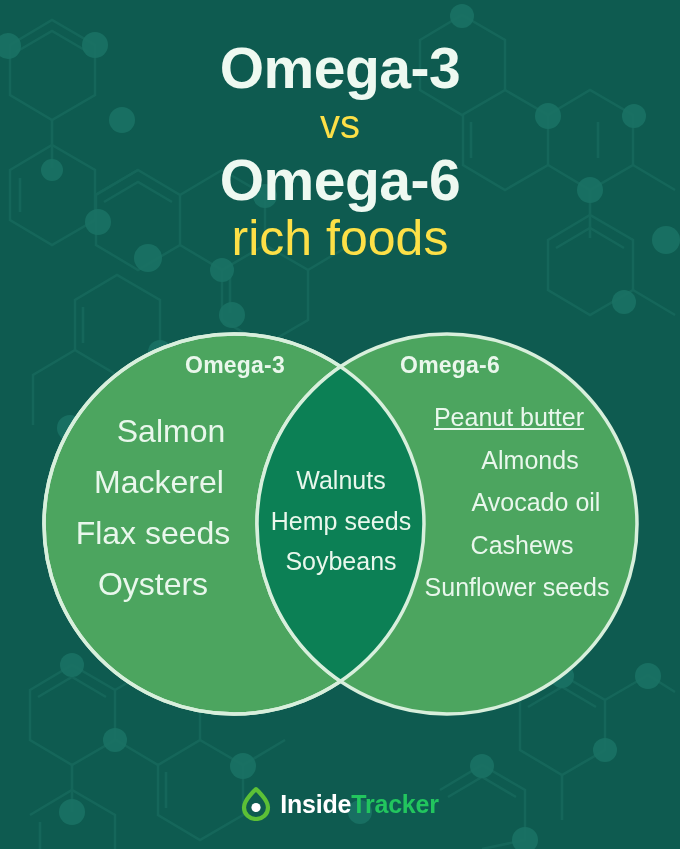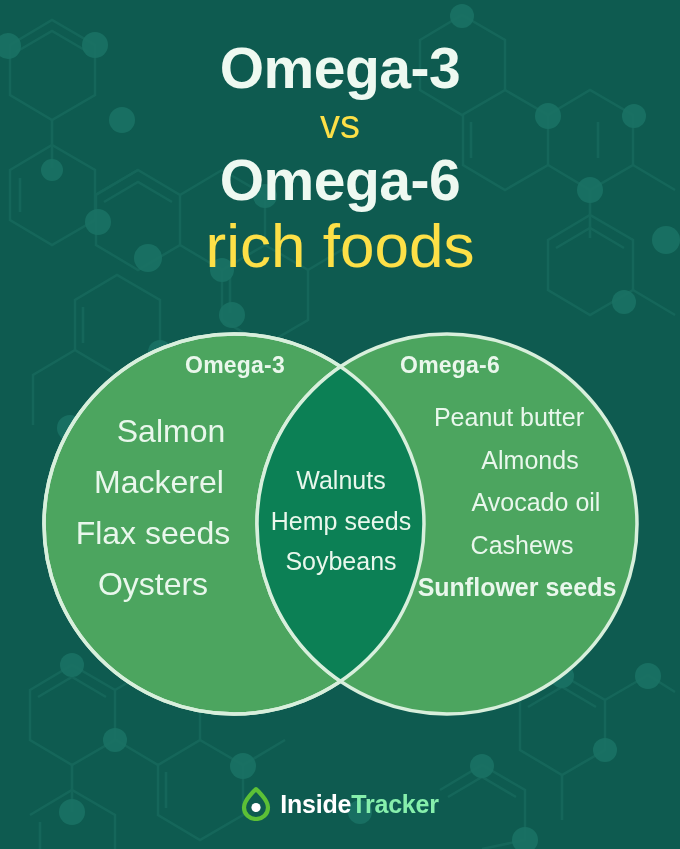--- a/index.html
+++ b/index.html
@@ -43,21 +43,21 @@
     line-height: 1.07;
   }
   .title-light {
     display: block;
     font-size: 46px;
     font-weight: 300;
     color: #fde047;
     line-height: 1.18;
   }
   #title-vs { font-size: 40px; margin-top: 2px; }
-  #title-rich { font-size: 62px; margin-top: -2px; }
+  #title-rich { font-size: 50px; margin-top: -2px; }
   #title-omega6 { margin-top: 2px; }
 
   
   #venn {
     position: absolute;
     left: 0;
     top: 0;
     width: 680px;
     height: 849px;
     z-index: 2;
@@ -108,46 +108,46 @@
   #list-center .item { margin-bottom: 10px; }
 
   #list-right {
     left: 412px;
     top: 402px;
     width: 250px;
     text-align: center;
     font-size: 25px;
   }
   #list-right .item { margin-bottom: 12px; }
-  #list-right .item:nth-child(1) { padding-right: 56px; }
+  #list-right .item:nth-child(1) { padding-right: 56px; text-decoration: underline; }
   #list-right .item:nth-child(2) { padding-right: 14px; }
   #list-right .item:nth-child(3) { padding-right: 2px; }
   #list-right .item:nth-child(4) { padding-right: 30px; }
-  #list-right .item:nth-child(5) { padding-right: 40px; font-weight: bold; }
+  #list-right .item:nth-child(5) { padding-right: 40px; }
 
   
   #logo {
     position: absolute;
     left: 0;
     bottom: 28px;
     width: 680px;
     display: flex;
     align-items: center;
     justify-content: center;
     gap: 9px;
     z-index: 6;
   }
   #logo-text {
     font-size: 25px;
     font-weight: bold;
     letter-spacing: -0.2px;
     line-height: 1;
   }
   .logo-inside { color: #ffffff; }
-  .logo-tracker { color: #86efac; }
+  .logo-tracker { color: #22c55e; }
 </style>
 </head>
 <body>
 
 <div id="page">
 
   <svg id="bg-pattern" viewBox="0 0 680 849" xmlns="http://www.w3.org/2000/svg" aria-hidden="true">
     <g stroke="#17695c" stroke-width="2.5" fill="none" opacity="0.85">
       <path d="M10,45 L52,20 L95,45 L95,95 L52,120 L10,95 Z"></path>
       <path d="M16,52 L52,31 L88,52"></path>

